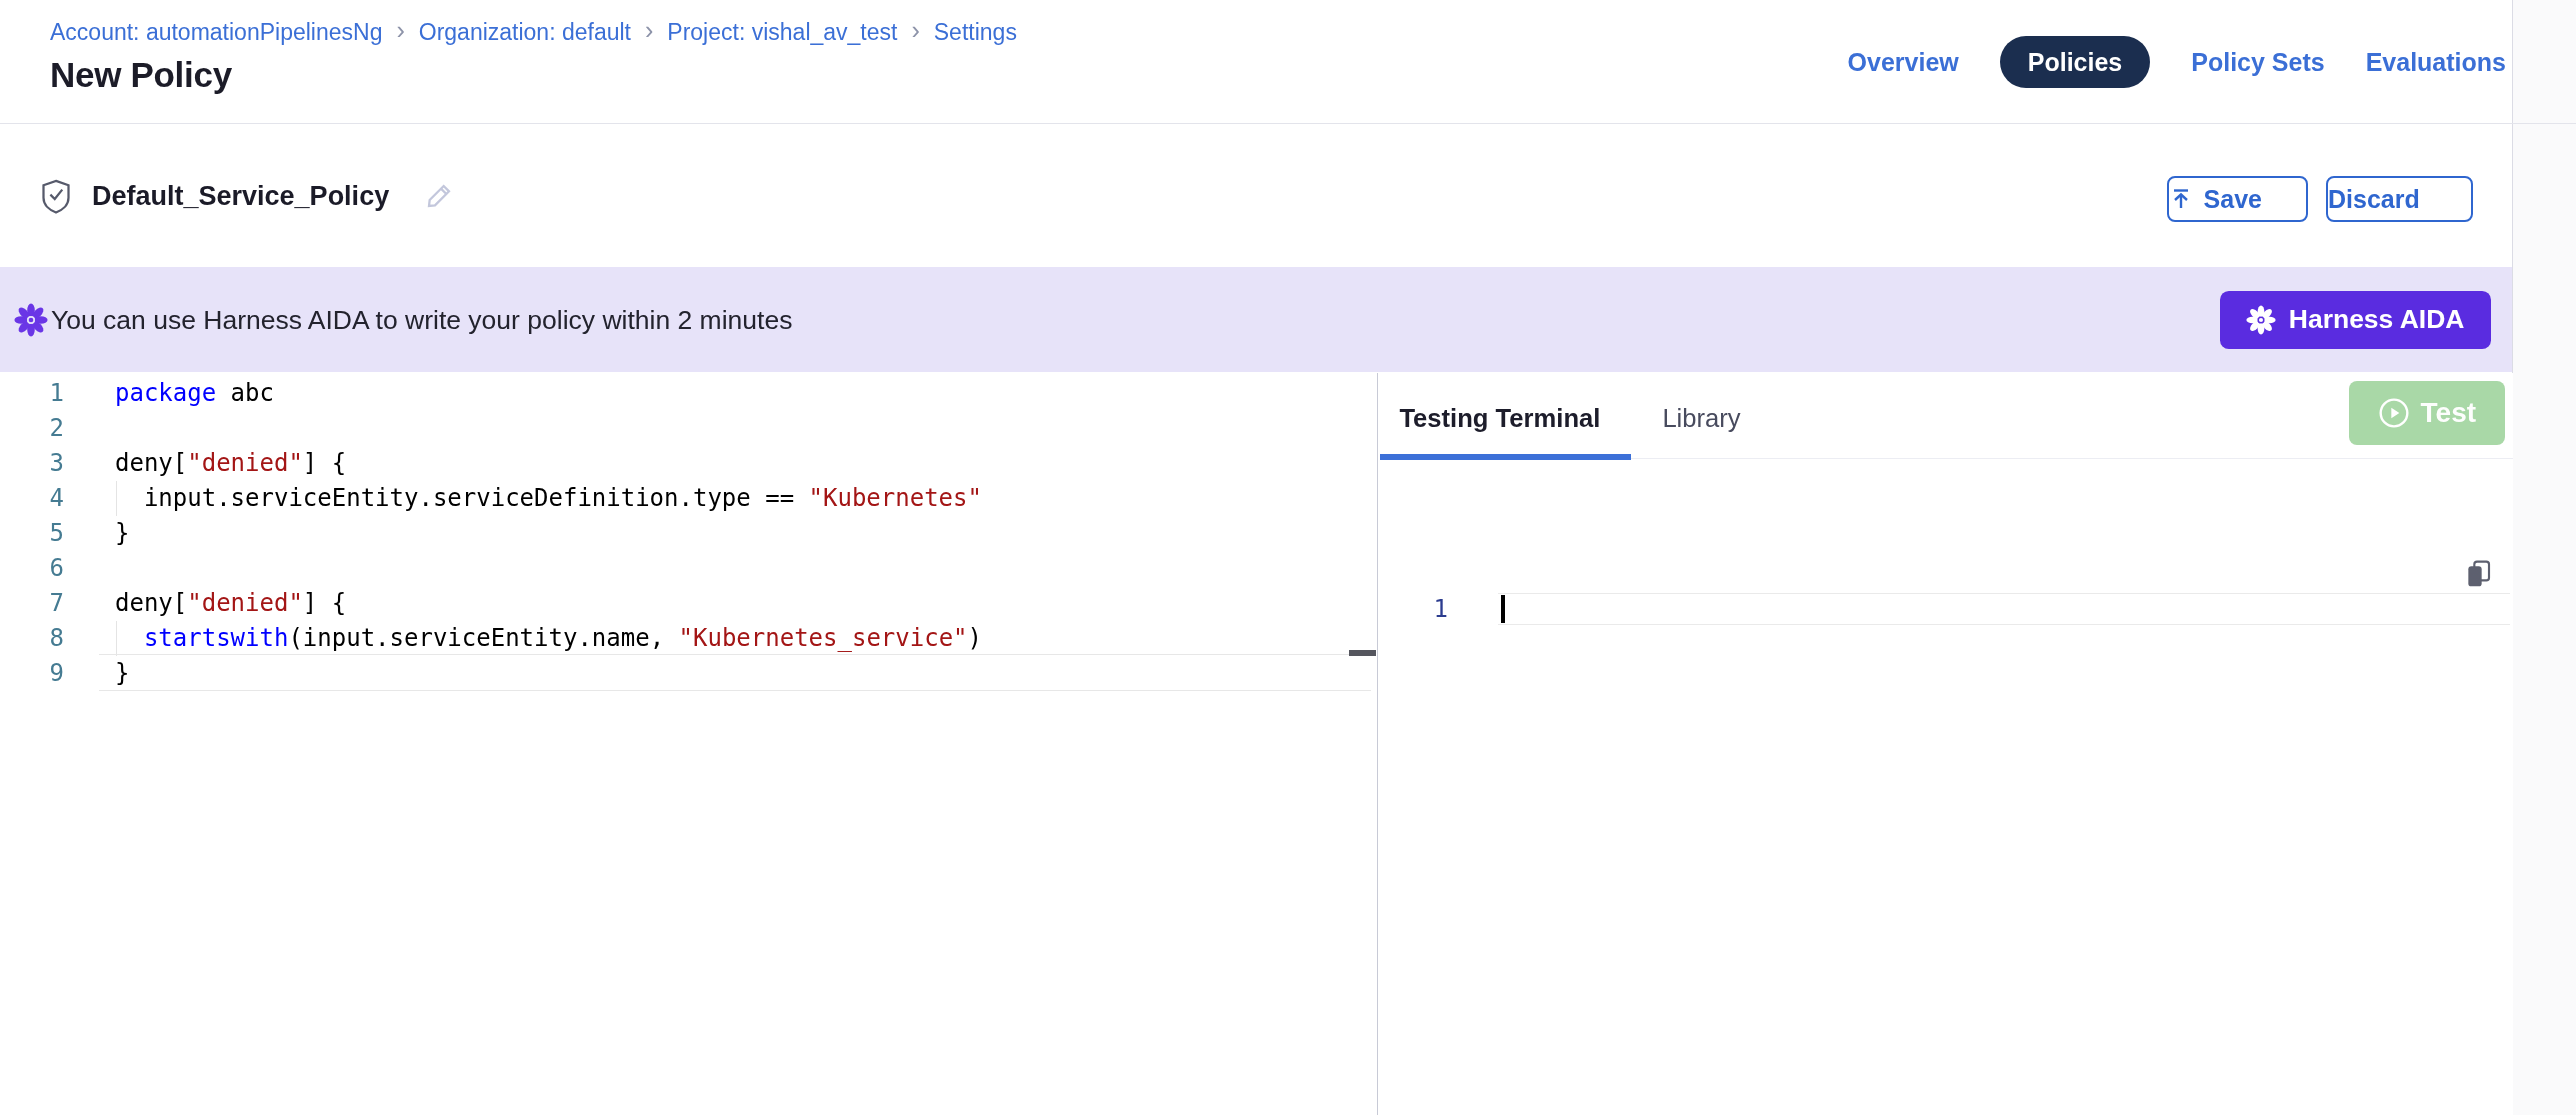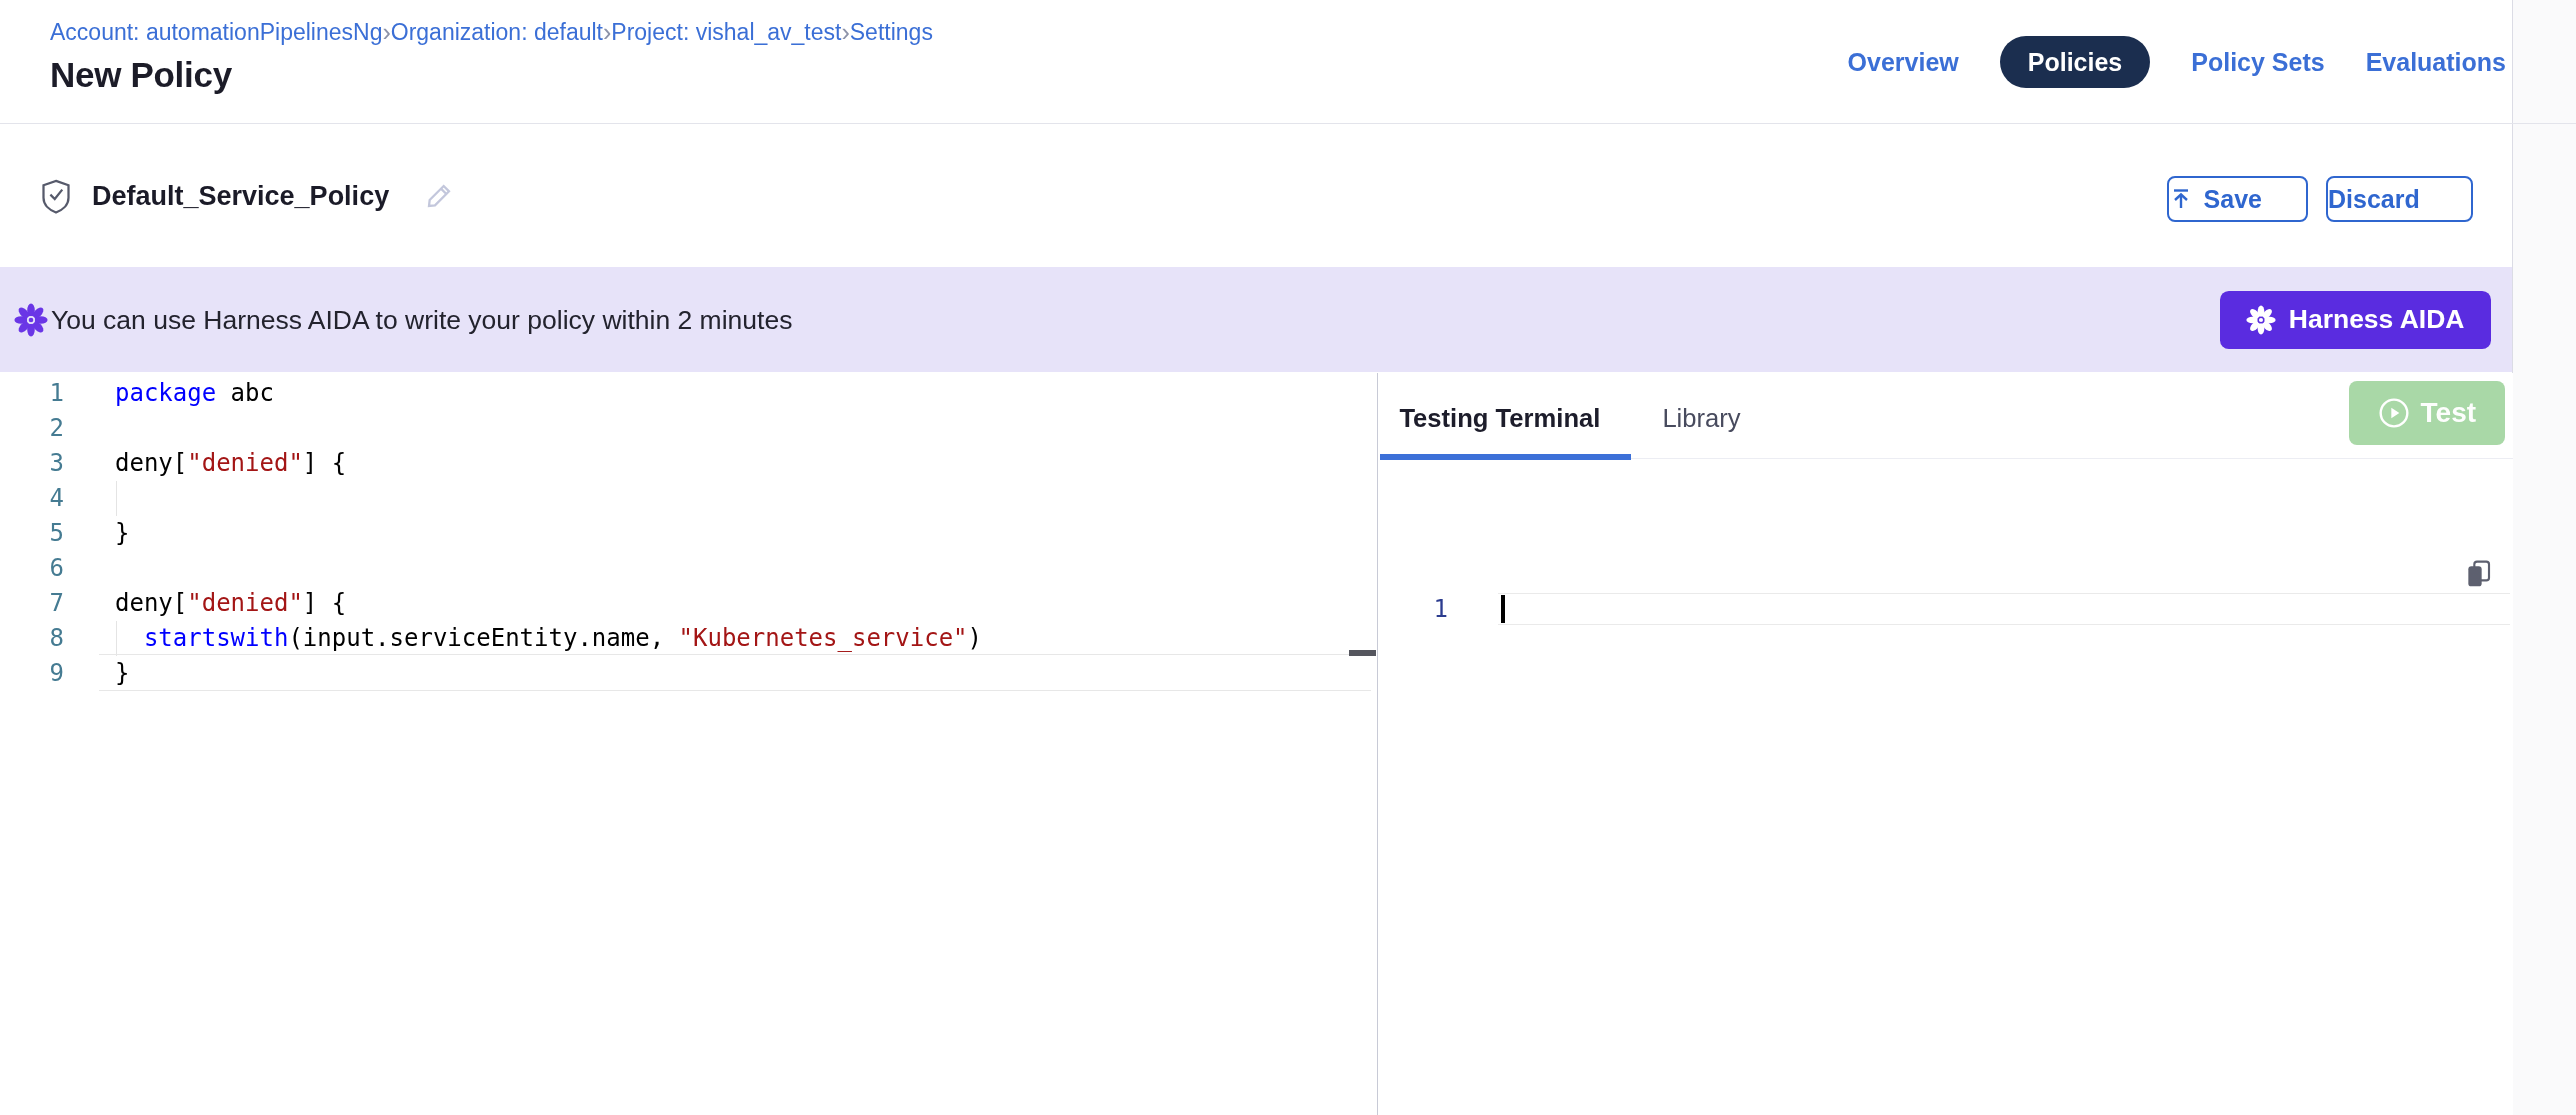--- a/index.html
+++ b/index.html
@@ -7,22 +7,22 @@
               font-family:"Liberation Sans", sans-serif; }
   .page { position:relative; width:2576px; height:1116px; background:#fff; }
 
   
   .gutter { position:absolute; left:2512px; top:0; width:64px; height:1116px;
             background:#fafafb; border-left:1.8px solid #dbdce5; }
 
   
   .header { position:absolute; left:0; top:0; width:2576px; height:124px;
             border-bottom:1.8px solid #e3e4eb; }
-  .breadcrumb { position:absolute; left:50px; top:19.4px; display:flex; align-items:center;
-                gap:0; font-size:23px; color:#3b6fd6; }
+  .breadcrumb { position:absolute; left:50px; top:19.4px; display:flex; align-items:flex-start;
+                gap:14px; font-size:23px; color:#3b6fd6; }
   .crumb { cursor:pointer; }
   .crumb-sep { color:#8d93a9; font-size:25px; line-height:23px; }
   .page-title { position:absolute; left:50px; top:55px; font-size:35px; font-weight:700;
                 color:#1c1c28; letter-spacing:-0.3px; }
   .tabs { position:absolute; right:70px; top:0; height:124px; display:flex;
           align-items:center; gap:41px; }
   .tab { font-size:25px; font-weight:700; color:#3b6fd6; cursor:pointer; }
   .tab-active { background:#1b2e4f; color:#ffffff; padding:11.5px 28px; border-radius:35px; }
 
   
@@ -223,20 +223,21 @@
             <span class="code-gutter">2</span>
             <span class="code-text"></span>
           </div>
           <div class="code-row">
             <span class="code-gutter">3</span>
             <span class="code-text"><span class="tok-pl">deny[</span><span class="tok-str">"denied"</span><span class="tok-pl">] {</span></span>
           </div>
           <div class="code-row">
             <span class="code-gutter">4</span>
             <span class="indent-guide"></span>
+            <span class="code-text"><span class="tok-pl">  input.serviceEntity.serviceDefinition.type == </span><span class="tok-str">"Kubernetes"</span></span>
           </div>
           <div class="code-row">
             <span class="code-gutter">5</span>
             <span class="code-text"><span class="tok-pl">}</span></span>
           </div>
           <div class="code-row">
             <span class="code-gutter">6</span>
             <span class="code-text"></span>
           </div>
           <div class="code-row">

